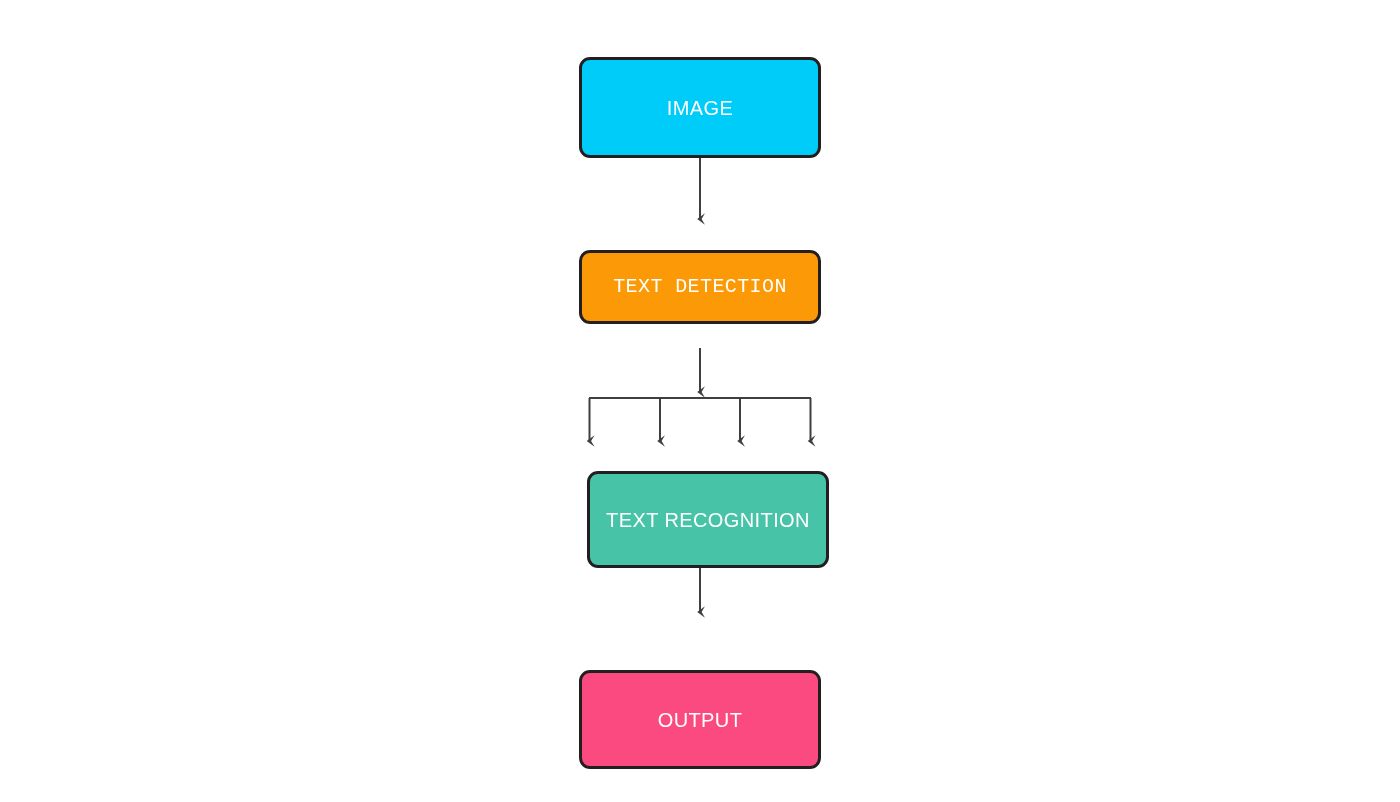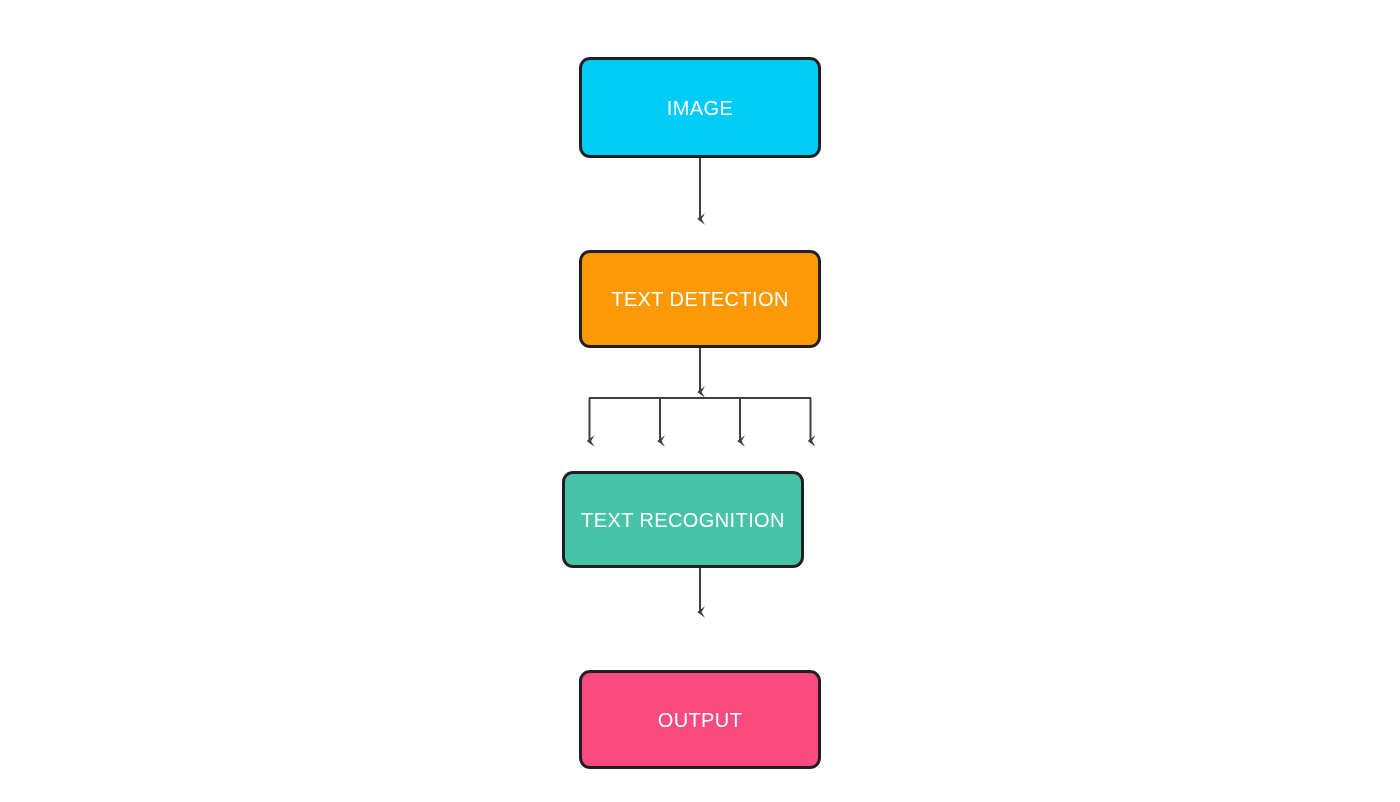--- a/index.html
+++ b/index.html
@@ -86,25 +86,25 @@
 
     <g>
       <line x1="700" y1="568" x2="700" y2="612" stroke="#3f3f3f" stroke-width="2" marker-end="url(#arrowhead)"></line>
     </g>
   </svg>
 
   <div class="flow-node" id="node-image" style="left: 579px; top: 57px; width: 242px; height: 101px; background: rgb(0, 204, 250); border-color: rgb(35, 31, 32); color: rgb(255, 255, 255);">
     <span class="node-label">IMAGE</span>
   </div>
 
-  <div class="flow-node" id="node-text-detection" style="left: 579px; top: 250px; width: 242px; height: 98px; background: rgb(251, 154, 6); border-color: rgb(35, 31, 32); color: rgb(255, 255, 255);">
+  <div class="flow-node" id="node-text-detection" style="left: 579px; top: 250px; width: 242px; height: 74px; background: rgb(251, 154, 6); border-color: rgb(35, 31, 32); color: rgb(255, 255, 255); font-family: Liberation Mono, monospace;">
     <span class="node-label">TEXT DETECTION</span>
   </div>
 
-  <div class="flow-node" id="node-text-recognition" style="left: 562px; top: 471px; width: 242px; height: 97px; background: rgb(71, 195, 168); border-color: rgb(35, 31, 32); color: rgb(255, 255, 255);">
+  <div class="flow-node" id="node-text-recognition" style="left: 587px; top: 471px; width: 242px; height: 97px; background: rgb(71, 195, 168); border-color: rgb(35, 31, 32); color: rgb(255, 255, 255);">
     <span class="node-label">TEXT RECOGNITION</span>
   </div>
 
   <div class="flow-node" id="node-output" style="left: 579px; top: 670px; width: 242px; height: 99px; background: rgb(251, 74, 127); border-color: rgb(35, 31, 32); color: rgb(255, 255, 255);">
     <span class="node-label">OUTPUT</span>
   </div>
 
 </div>
 
 </body></html>

